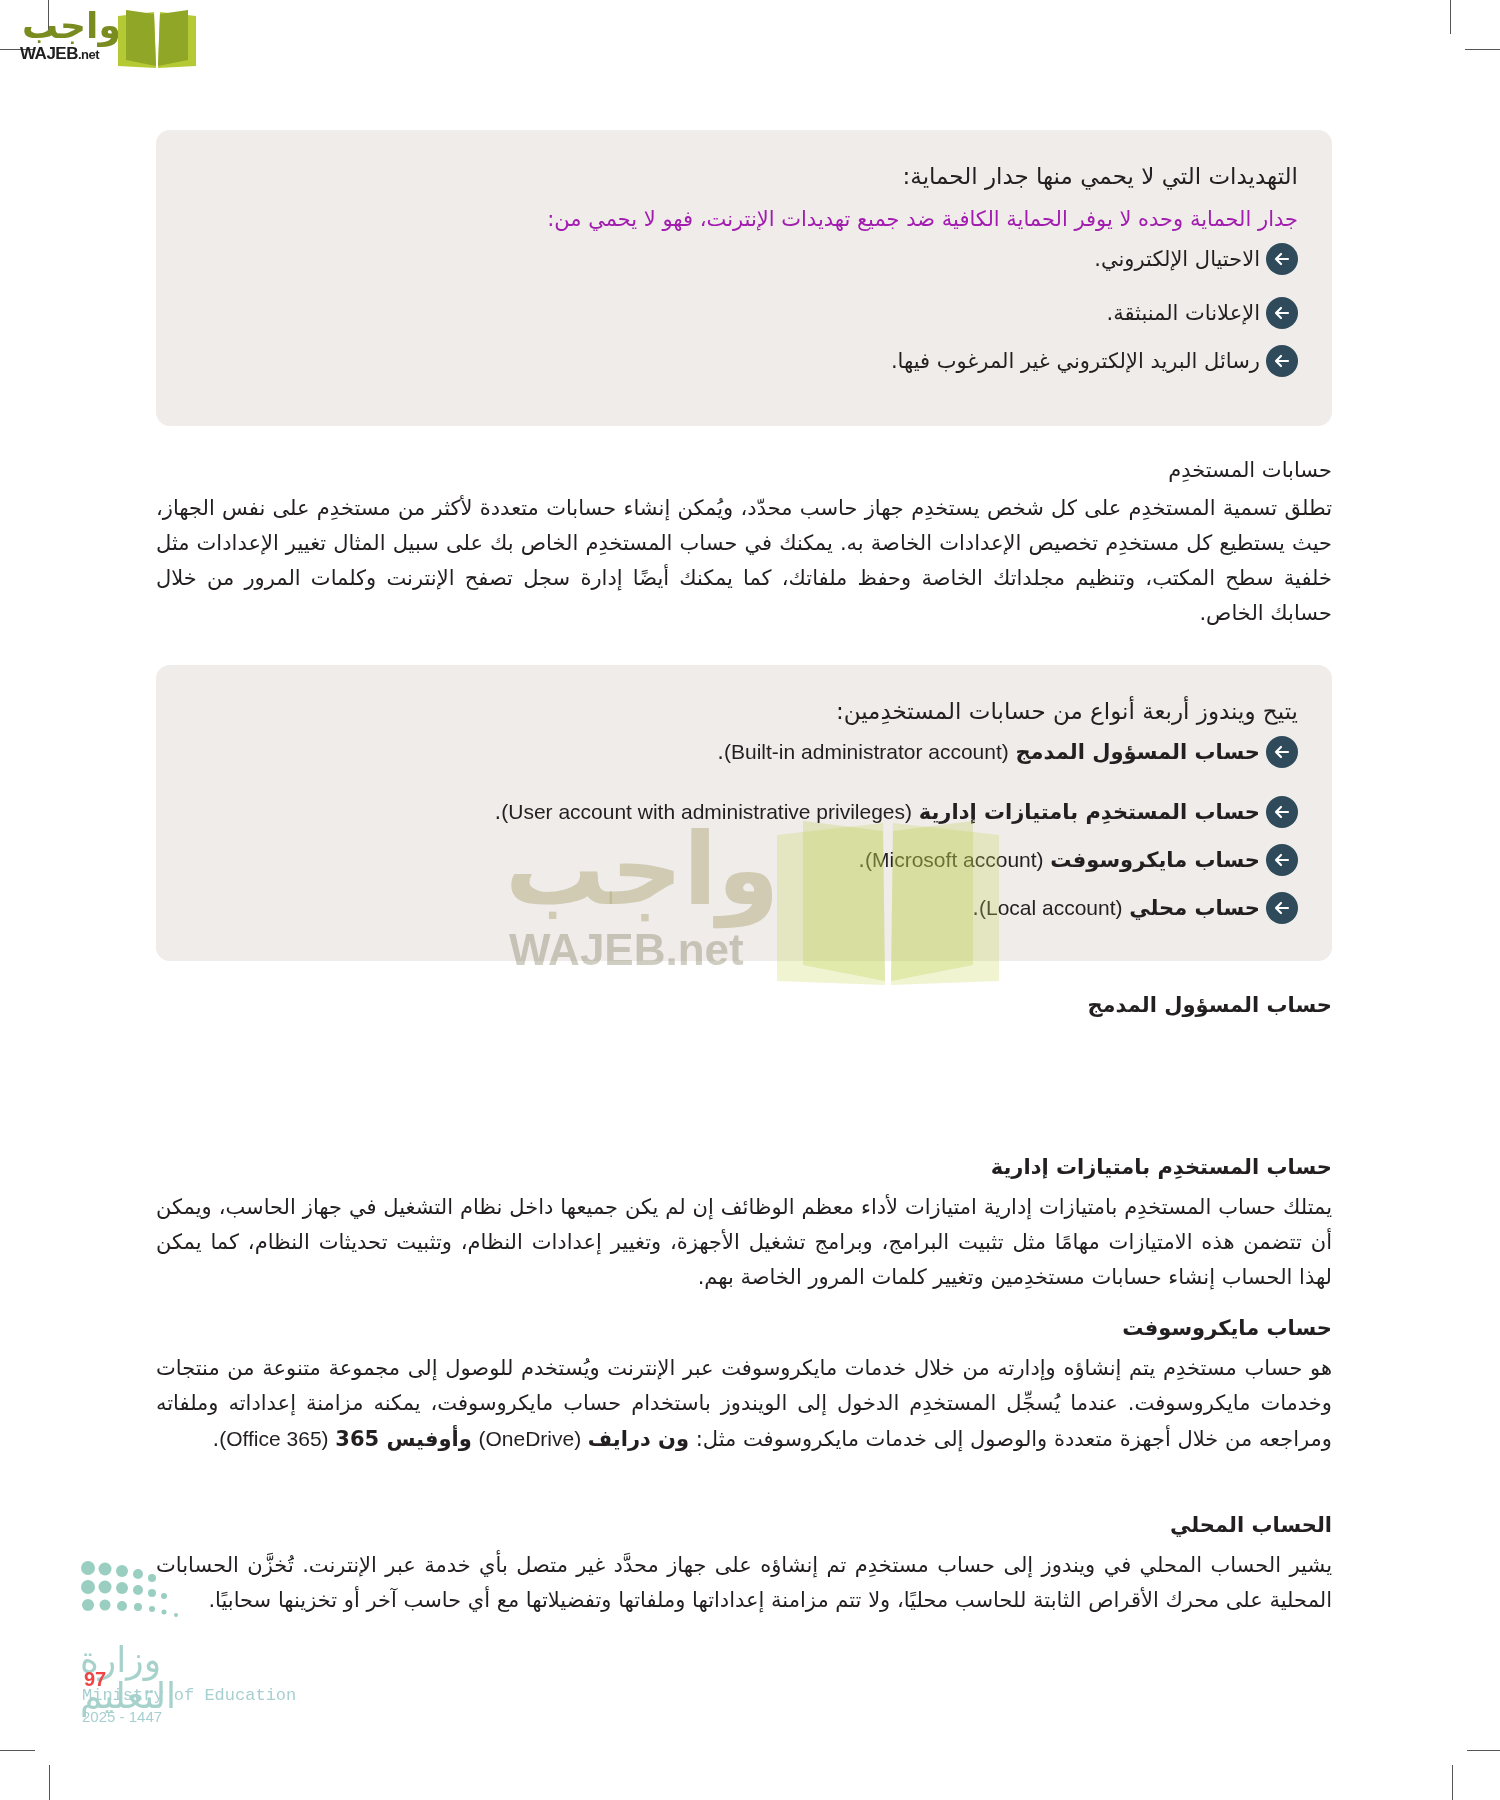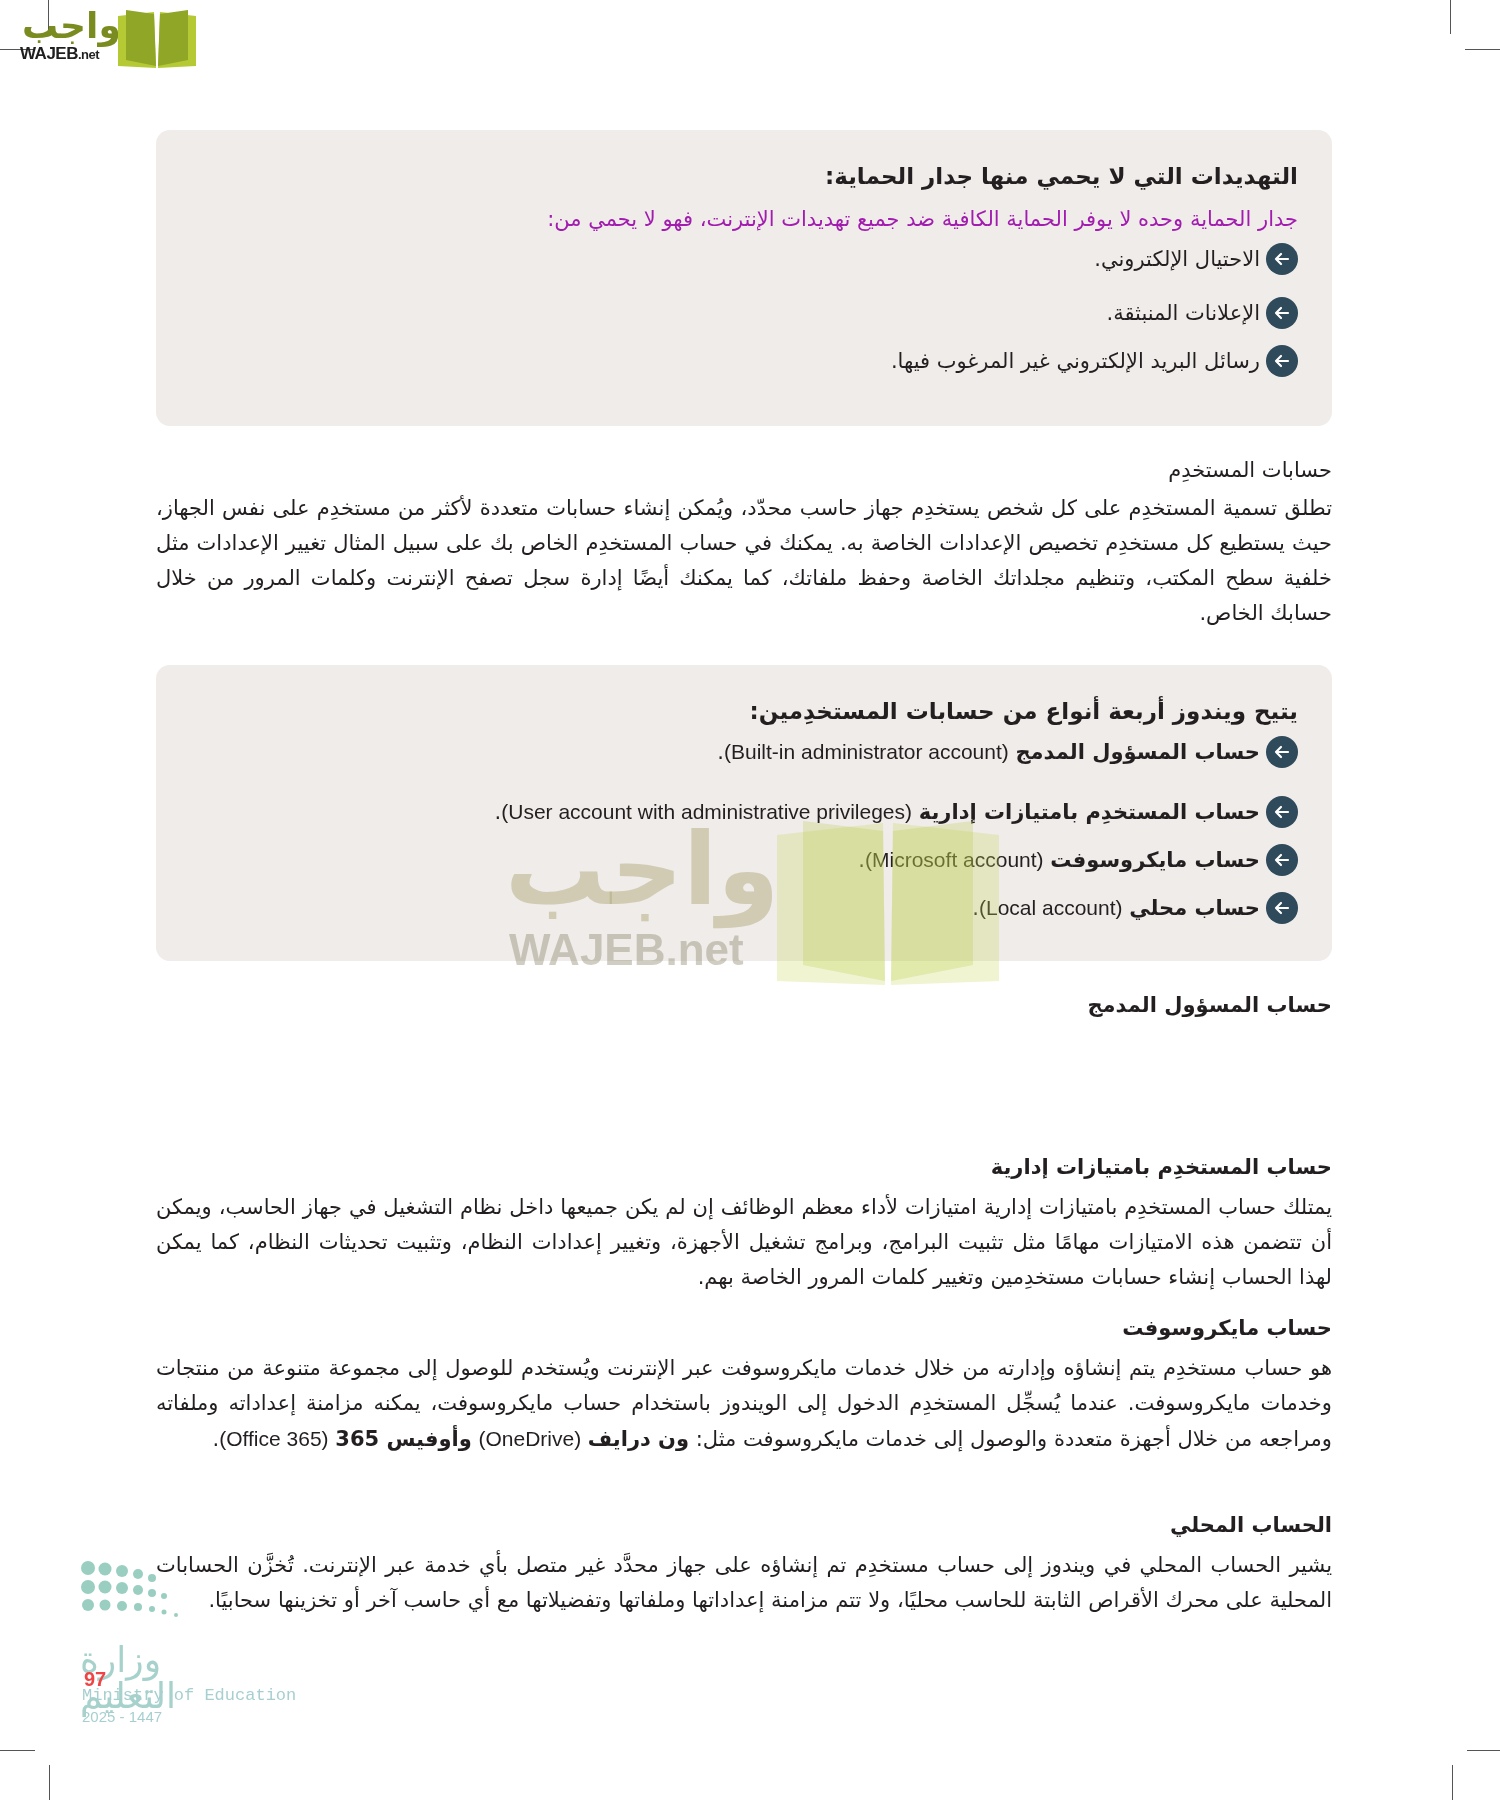--- a/index.html
+++ b/index.html
@@ -18,21 +18,21 @@
   .logo .en small { font-size: 13px; }
   .logo .book { position: absolute; left: 106px; top: 4px; width: 82px; height: 60px; }
 
   
   .content { position: absolute; left: 156px; width: 1176px; direction: rtl; text-align: right; }
 
   .box { position: absolute; left: 156px; width: 1176px; background: #efecea; border-radius: 14px; direction: rtl; padding: 0 34px; }
   .box1 { top: 130px; height: 296px; }
   .box2 { top: 665px; height: 296px; }
 
-  .box-title { font-size: 23px; font-weight: bold; color: #231f20; line-height: 32px; }
+  .box-title { font-size: 23px; font-weight: normal; color: #231f20; line-height: 32px; }
   .box-intro { font-size: 21px; line-height: 30px; color: #a21caf; }
 
   .bullet { display: flex; align-items: center; gap: 6px; font-size: 21px; line-height: 30px; height: 30px; }
   .arrow-icon { width: 32px; height: 32px; border-radius: 50%; background: #2f4a5a; flex: 0 0 32px; display: flex; align-items: center; justify-content: center; }
   .arrow-icon svg { width: 20px; height: 20px; }
   .bullet .b { font-weight: bold; }
   .bullet .en { font-family: "Liberation Sans", sans-serif; unicode-bidi: isolate; }
 
   .section-head { font-size: 21px; line-height: 30px; font-weight: bold; }
   .section-head.plain { font-weight: normal; }

